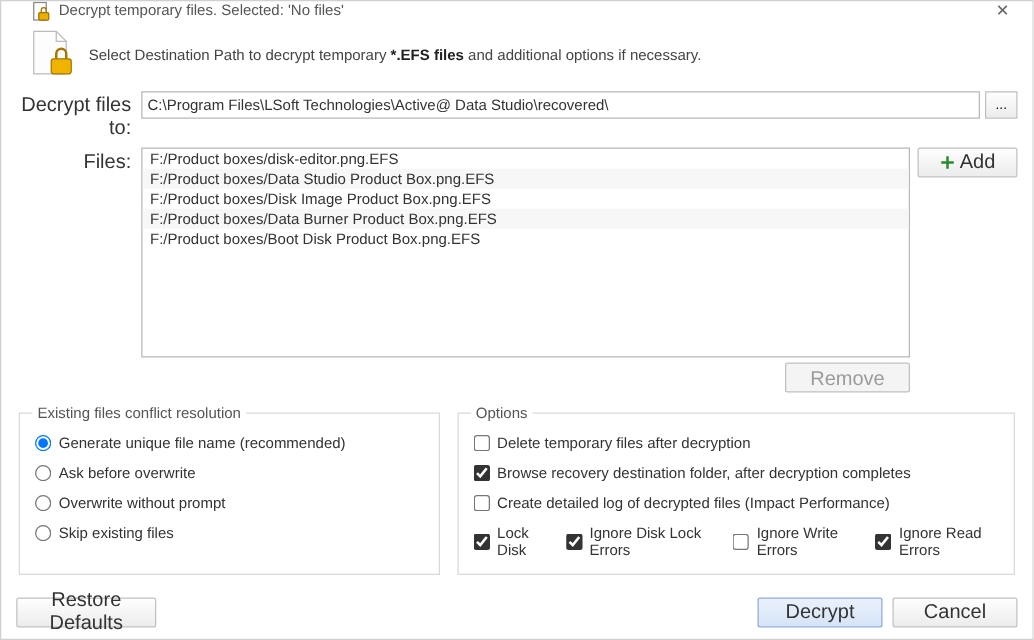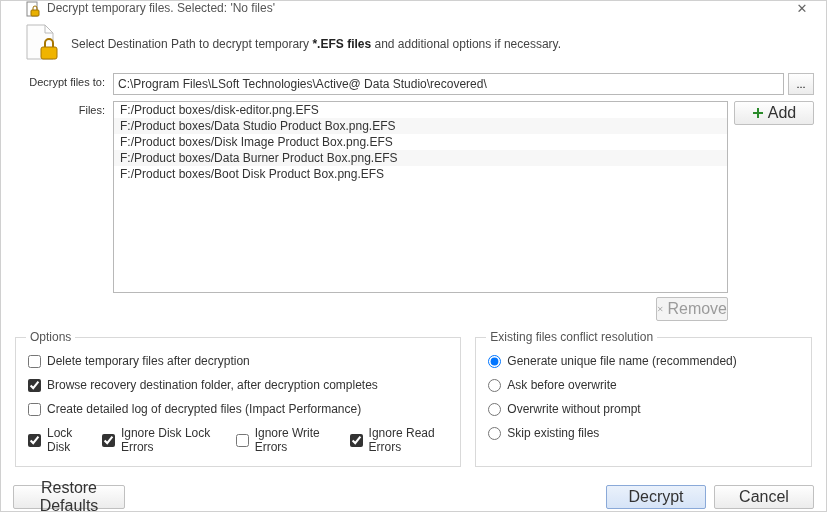--- a/index.html
+++ b/index.html
@@ -11,36 +11,36 @@
 .titlebar .title-text { flex: 1; }
 .titlebar .close { width: 36px; text-align: center; cursor: pointer; color:#666; font-size:13px; }
 
 .header { display: flex; padding: 6px 16px 10px 20px; align-items: center; }
 .header .header-icon { width: 40px; height: 40px; margin-right: 10px; flex-shrink:0; }
 .header .header-text { font-size: 12px; color: #444; padding-top: 2px; }
 .header .header-text b { color: #222; font-weight:600;}
 
 .form { padding: 0 12px 8px 12px; flex:1; display:flex; flex-direction:column; }
 .row { display: flex; margin-bottom: 6px; }
-.row-label { width: 100px; text-align: right; padding-right: 8px; font-size: 11px; color: #333; padding-top: 3px; }
+.row-label { width: 100px; text-align: right; padding-right: 8px; font-size: 16px; color: #333; padding-top: 3px; }
 .row-content { flex: 1; display: flex; }
 .pathbox { flex: 1; height: 22px; border: 1px solid #b8b8b8; background: #fff; padding: 2px 4px; font-size: 12px; color: #333; outline:none; }
 .browse-btn { width: 26px; height: 22px; margin-left: 4px; border: 1px solid #c0c0c0; background: linear-gradient(#fefefe,#ececec); font-size: 11px; cursor:pointer; display:flex;align-items:center;justify-content:center;}
 
 .files-row .row-content { display: block; }
-.files-list { border: 1px solid #b8b8b8; background: #fff; height: 192px; overflow: auto; }
+.files-list { border: 1px solid #b8b8b8; background: #fff; height: 168px; overflow: auto; }
 .files-list .file { font-size: 12px; color: #333; padding: 1px 6px; white-space: nowrap; cursor: default; }
 .files-list .file:nth-child(even) { background: #f7f7f7; }
 
 .side-buttons { float: right; width: 80px; margin-left: 6px; display:flex; flex-direction:column; gap:6px;}
 .btn { height: 24px; border: 1px solid #c0c0c0; background: linear-gradient(#fefefe,#ececec); font-size: 16px; cursor:pointer; display:flex; align-items:center; justify-content:center; gap:4px; color:#333; border-radius:2px;}
 .btn.disabled { color: #9b9b9b; cursor: default; background:#f4f4f4; }
 .btn.primary { border-color:#8aa9d8; background: linear-gradient(#eaf1fb,#d6e4f7); color:#333;}
 .remove-wrap { display:flex; justify-content:flex-end; margin-top:4px; }
-.remove-wrap .btn { width:72px; }
+.remove-wrap .btn { width:100px;flex-direction:column; }
 
 .groups { display:flex; gap:14px; margin: 10px 2px 0 2px; }
 .group { border: 1px solid #d9d9d9; flex:1; position:relative; padding: 16px 12px 12px 12px; }
 .group-title { position:absolute; top:-8px; left:10px; background:#fff; padding:0 4px; font-size:12px; color:#555; }
 .chk { display:flex; align-items:center; font-size:12px; color:#333; margin-bottom:10px; gap:6px; cursor:pointer;}
 .chk input { width:13px; height:13px; margin:0; accent-color:#333;}
 .chk-row { display:flex; flex-wrap:nowrap; gap:16px; }
 .chk-row .chk { margin-bottom:0; }
 .rad { display:flex; align-items:center; font-size:12px; color:#333; margin-bottom:10px; gap:6px; cursor:pointer;}
 .rad input { width:13px; height:13px; margin:0;}
@@ -117,20 +117,39 @@
             <svg width="12" height="12" viewBox="0 0 12 12">
                 <path d="M6 1 V11 M1 6 H11" stroke="#2a8a2a" stroke-width="2"></path>
               </svg>
             <span>Add</span>
           </button>
         </div>
       </div>
     </div>
 
     <div class="groups">
+      <div class="group" style="flex:0.85">
+        <div class="group-title">Existing files conflict resolution</div>
+        <label class="rad">
+            <input type="radio" name="conf" checked="" style="">
+            <span>Generate unique file name (recommended)</span>
+          </label>
+        <label class="rad">
+            <input type="radio" name="conf" style="">
+            <span>Ask before overwrite</span>
+          </label>
+        <label class="rad">
+            <input type="radio" name="conf" style="">
+            <span>Overwrite without prompt</span>
+          </label>
+        <label class="rad">
+            <input type="radio" name="conf" style="">
+            <span>Skip existing files</span>
+          </label>
+      </div>
       <div class="group" style="flex:1.15">
         <div class="group-title">Options</div>
         <label class="chk">
             <input type="checkbox" style="">
             <span>Delete temporary files after decryption</span>
           </label>
         <label class="chk">
             <input type="checkbox" checked="" style="">
             <span>Browse recovery destination folder, after decryption completes</span>
           </label>
@@ -150,39 +169,20 @@
           <label class="chk">
               <input type="checkbox" style="">
               <span>Ignore Write Errors</span>
             </label>
           <label class="chk">
               <input type="checkbox" checked="" style="">
               <span>Ignore Read Errors</span>
             </label>
         </div>
       </div>
-      <div class="group" style="flex:0.85">
-        <div class="group-title">Existing files conflict resolution</div>
-        <label class="rad">
-            <input type="radio" name="conf" checked="" style="">
-            <span>Generate unique file name (recommended)</span>
-          </label>
-        <label class="rad">
-            <input type="radio" name="conf" style="">
-            <span>Ask before overwrite</span>
-          </label>
-        <label class="rad">
-            <input type="radio" name="conf" style="">
-            <span>Overwrite without prompt</span>
-          </label>
-        <label class="rad">
-            <input type="radio" name="conf" style="">
-            <span>Skip existing files</span>
-          </label>
-      </div>
     </div>
 
   </div>
 
   <div class="footer">
     <button class="btn restore">Restore Defaults</button>
     <span class="spacer"></span>
     <button class="btn primary">Decrypt</button>
     <button class="btn">Cancel</button>
   </div>

